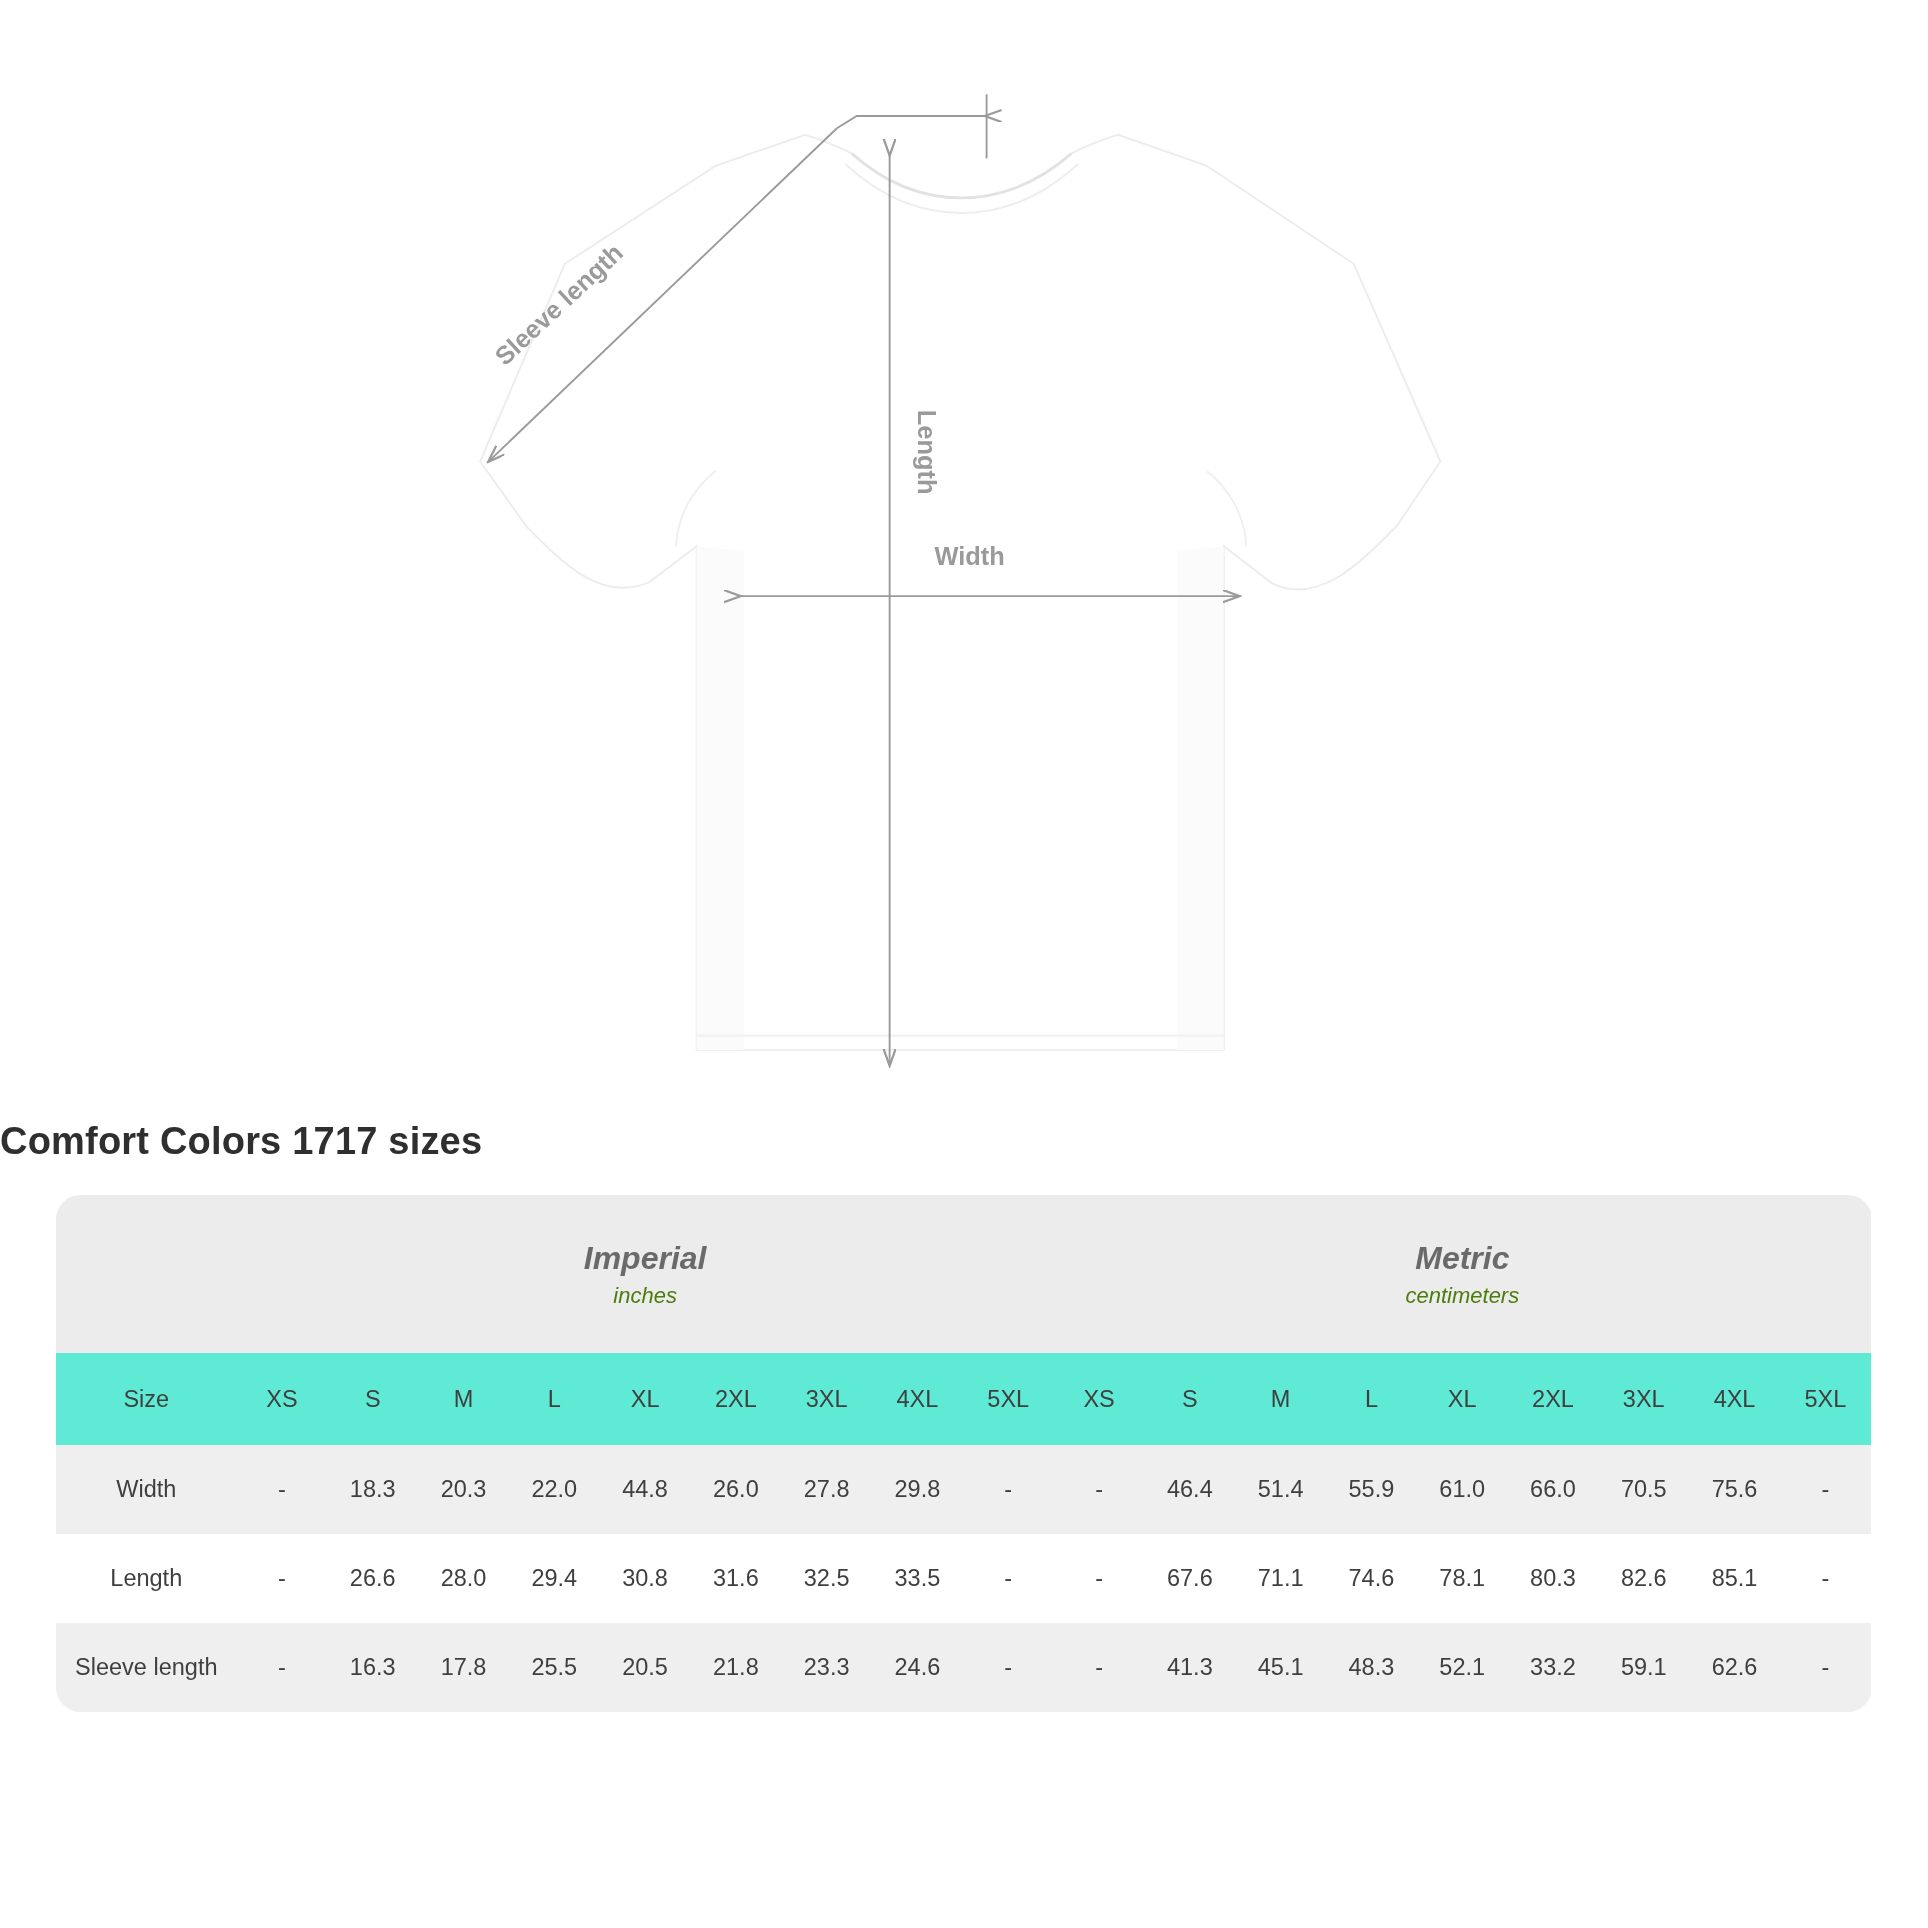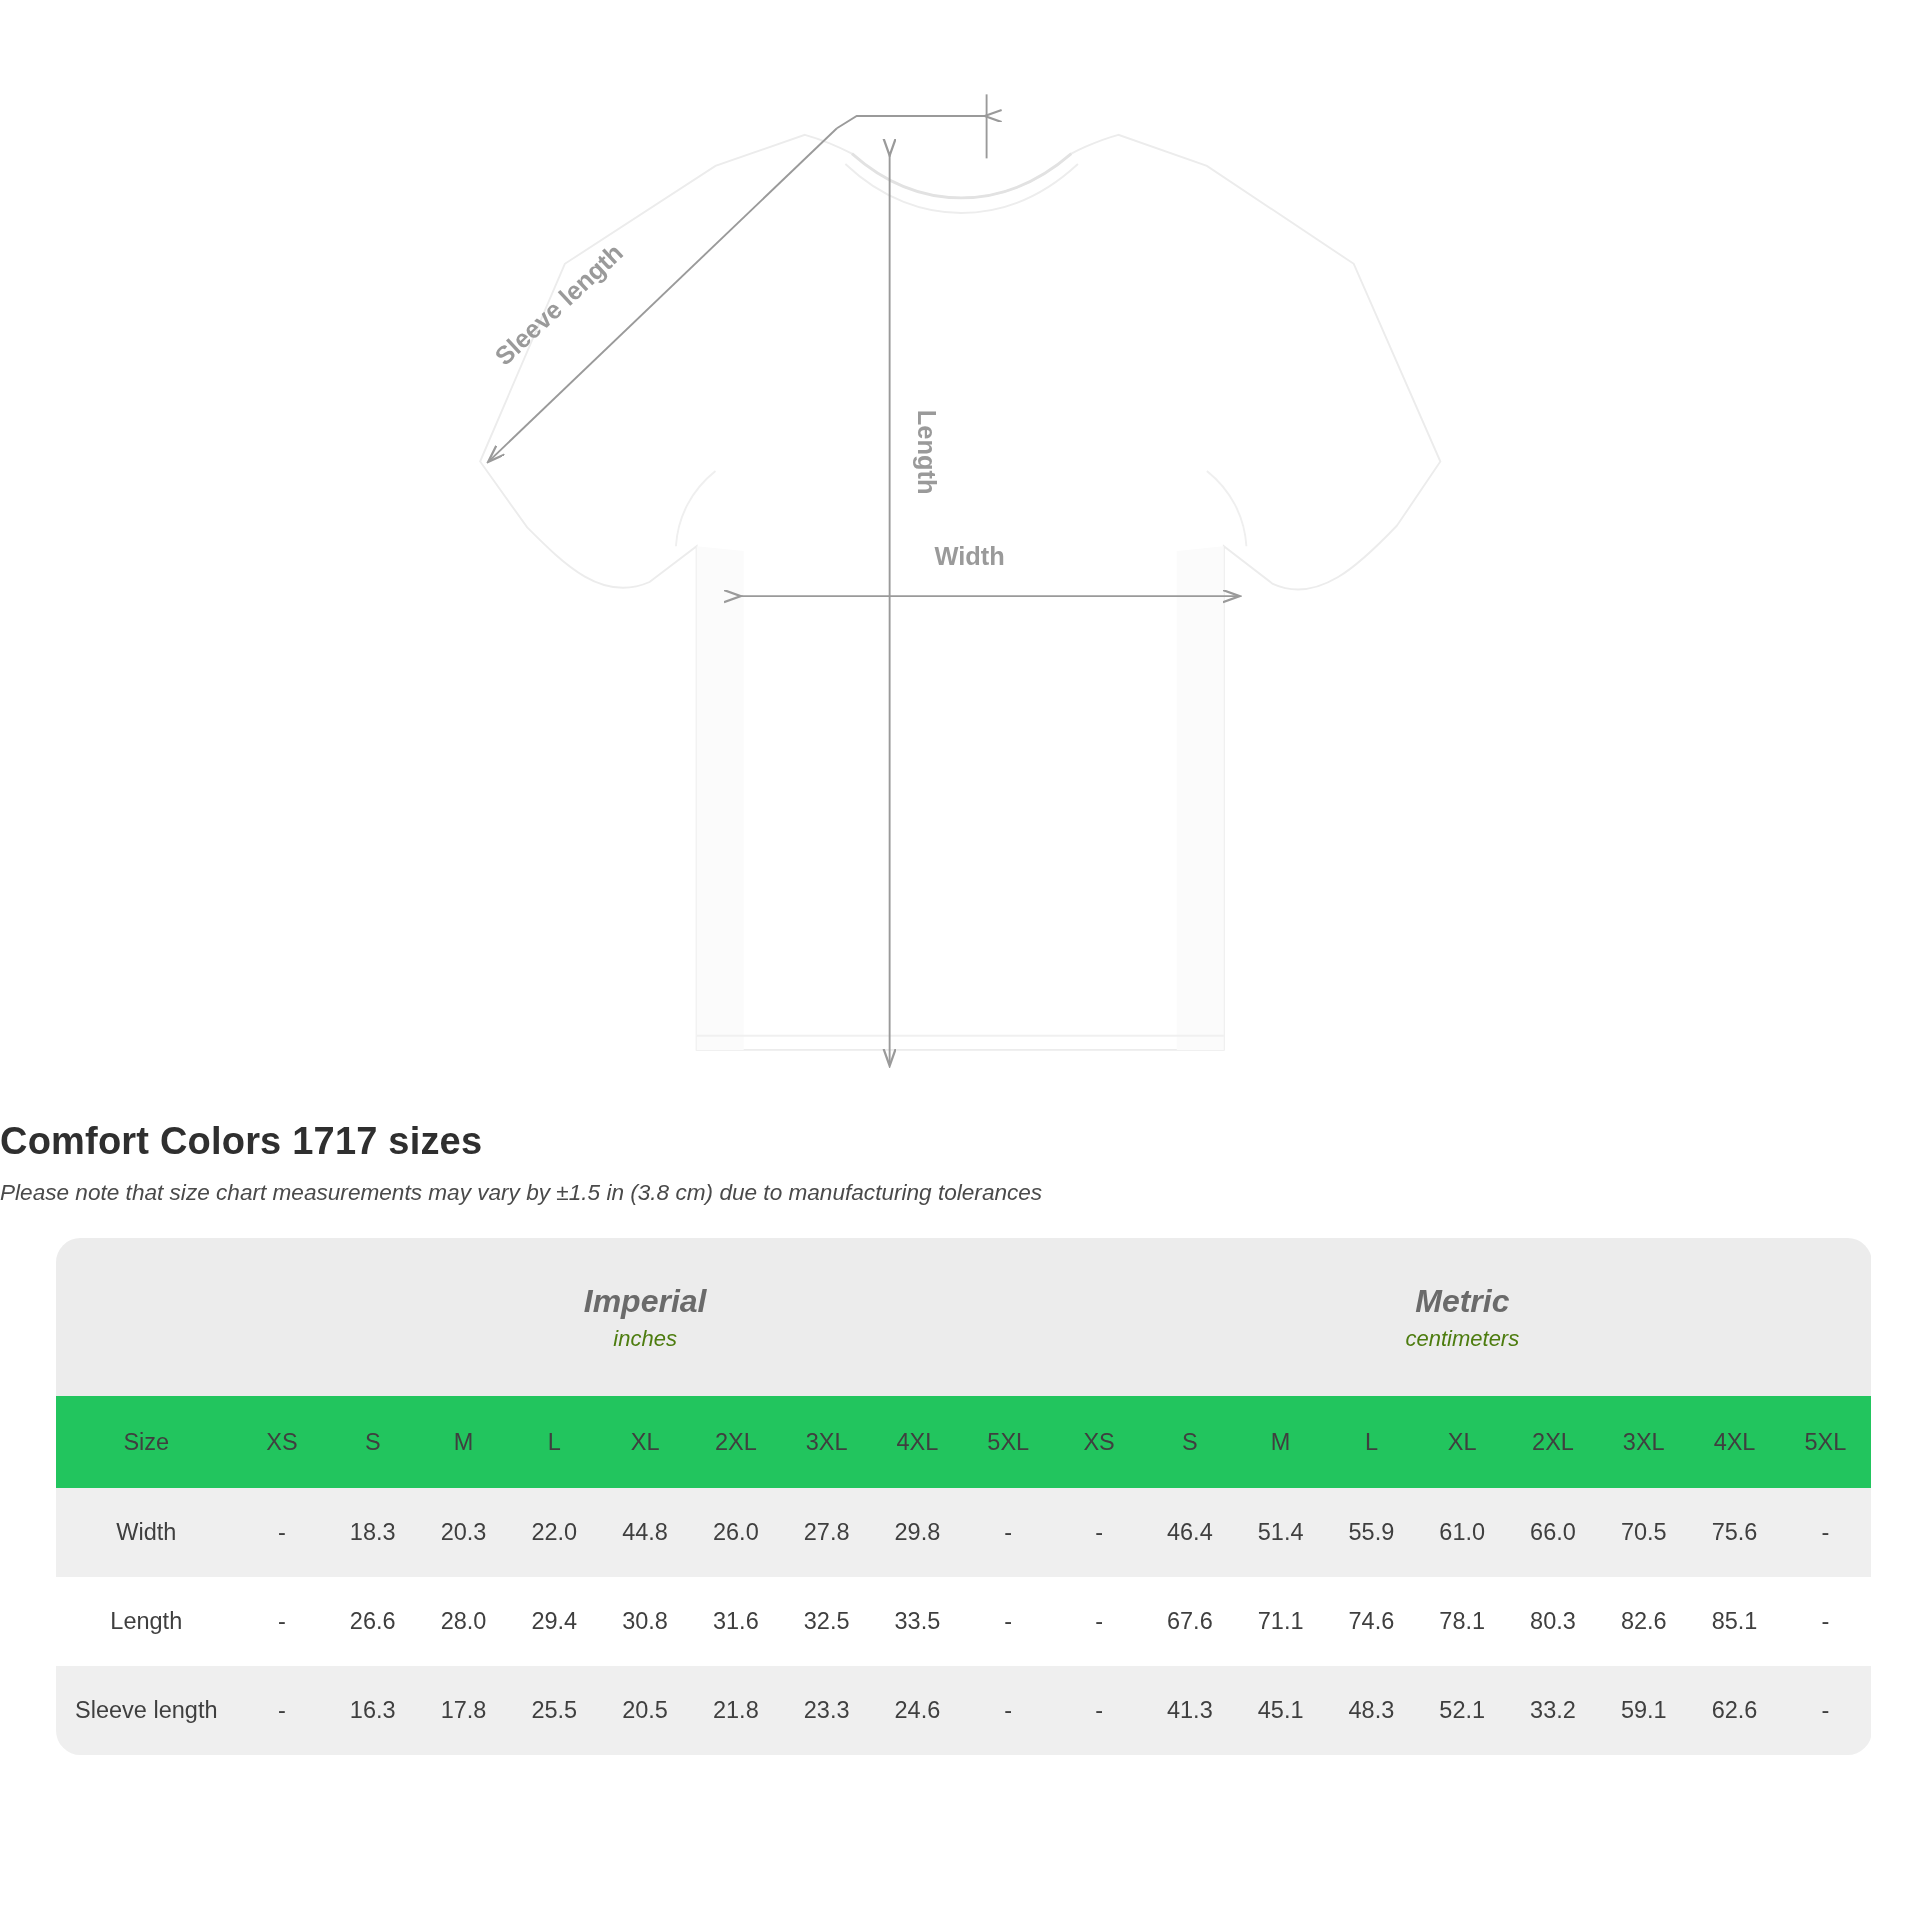--- a/index.html
+++ b/index.html
@@ -81,21 +81,21 @@
     color: #6a6a6a;
     line-height: 1.2;
   }
   .unit-sub {
     font-size: 22px;
     font-style: italic;
     color: #4d7c0f;
     margin-top: 6px;
   }
   .head-row td {
-    background: #22c55e;
+    background: #5eead4;
     height: 90px;
     font-weight: bold;
     font-size: 24.5px;
     color: #3f3f3f;
     border-right: 0.9px solid #e6e6e6;
   }
   .head-row td:last-child { border-right: none; }
 
   .data-row td {
     height: 87px;
@@ -178,21 +178,20 @@
 
       <g stroke="#9a9a9a" stroke-width="2" fill="none">
         <path d="M785,633 L1315,633" marker-start="url(#arrowEnd)" marker-end="url(#arrowEnd)"></path>
       </g>
       <text x="1030" y="600" fill="#9a9a9a" font-family="Liberation Sans, sans-serif" font-size="27" font-weight="bold" text-anchor="middle">Width</text>
     </svg>
   </div>
 
   <div class="title-block">
     <div class="chart-title">Comfort Colors 1717 sizes</div>
-    <div class="chart-note">Please note that size chart measurements may vary by ±1.5 in (3.8 cm) due to manufacturing tolerances</div>
   </div>
 
   <div class="table-wrap">
     <table class="size-table">
       <colgroup>
         <col class="col-label">
         <col class="col-cell">
           <col class="col-cell">
           <col class="col-cell">
           <col class="col-cell">

